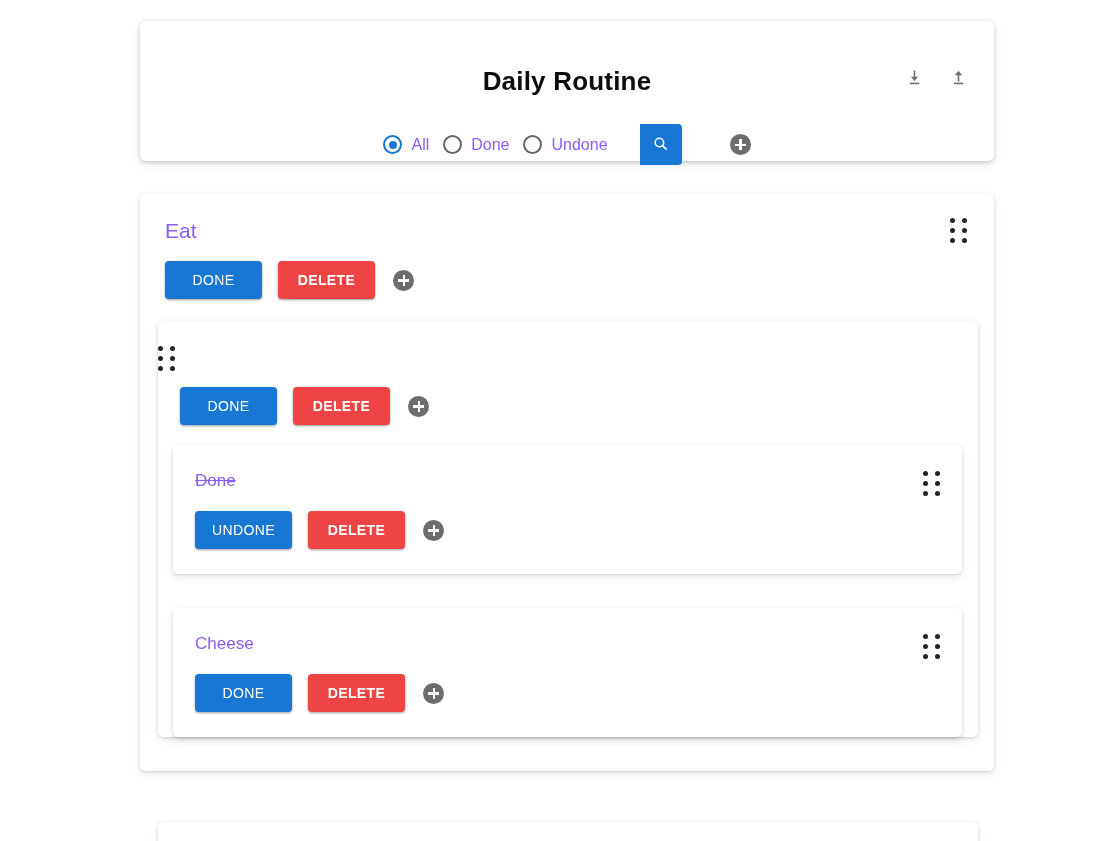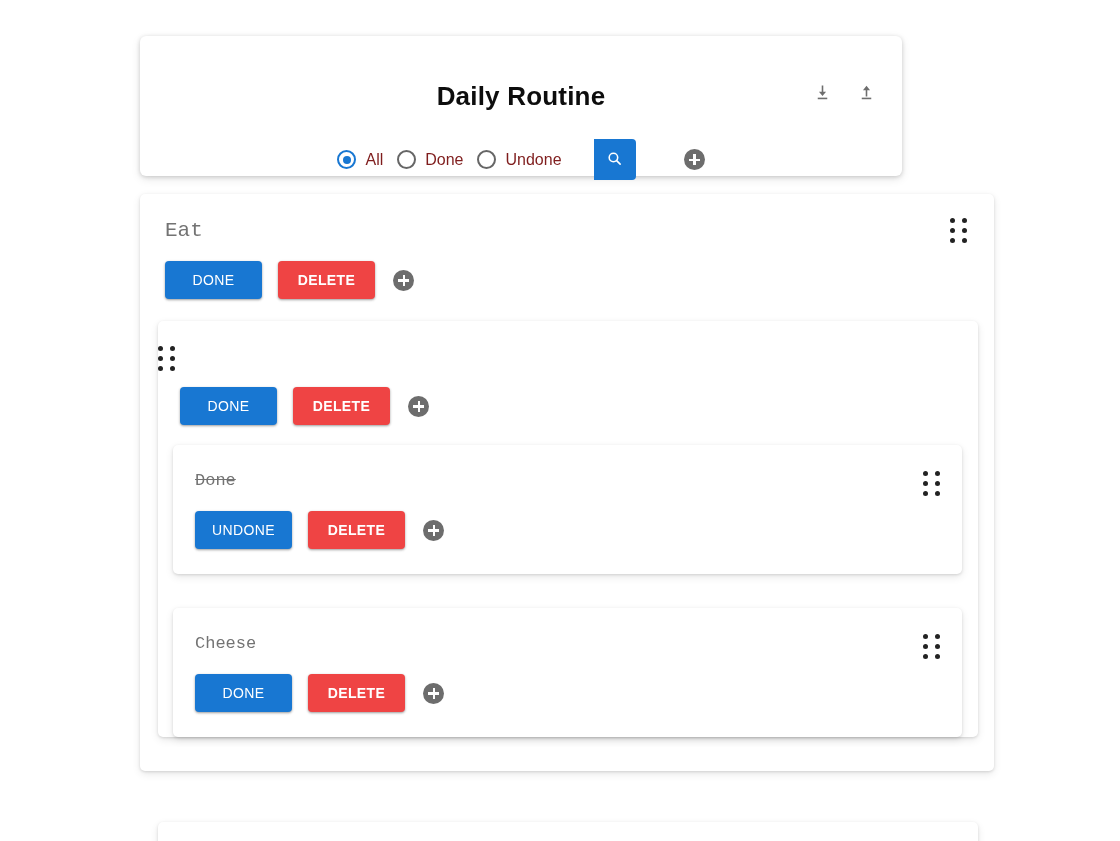--- a/index.html
+++ b/index.html
@@ -8,22 +8,22 @@
     width: 1120px; height: 841px;
     background: #ffffff;
     font-family: "Liberation Sans", sans-serif;
     overflow: hidden;
   }
   .page { position: relative; width: 1120px; height: 841px; }
 
   
   .header-card {
     position: absolute;
-    left: 140px; top: 36px;
-    width: 762px; height: 140px;
+    left: 140px; top: 21px;
+    width: 854px; height: 140px;
     background: #fff;
     border-radius: 6px;
     box-shadow: 0 1px 4px rgba(0,0,0,.16), 0 3px 10px rgba(0,0,0,.10);
     text-decoration: underline;
   }
   .app-title {
     position: absolute;
     left: 0; right: 0; top: 45px;
     text-align: center;
     font-size: 26px;
@@ -69,21 +69,21 @@
     content: "";
     position: absolute;
     left: 3.5px; top: 3.5px;
     width: 8px; height: 8px;
     border-radius: 50%;
     background: #1877d2;
   }
   .radio-label {
     margin-left: 9px;
     font-size: 16px;
-    color: #7f1d1d;
+    color: #8b5cf6;
   }
 
   .search-wrap {
     display: flex; align-items: stretch;
     margin-left: 32px;
   }
   .search-input {
     width: 220px; height: 41px;
     border: 1px solid #d8d8d8;
     border-right: none;
@@ -139,23 +139,22 @@
     left: 140px; top: 194px;
     width: 854px;
   }
   .card-l1 { margin: 0 16px 20px 18px; }
   .card-l2 { margin: 0 16px 34px 15px; }
 
   .card-head {
     display: flex; align-items: flex-start; justify-content: space-between;
   }
   .task-title {
-    color: #737373;
+    color: #8b5cf6;
     line-height: 1;
-    font-family: Liberation Mono, monospace;
   }
   .lvl0 .task-title { font-size: 21px; padding: 26px 0 0 25px; }
   .lvl1 .task-title { font-size: 19px; padding: 25px 0 0 22px; }
   .lvl2 .task-title { font-size: 17px; padding: 27px 0 0 22px; }
   .task-title.done { text-decoration: line-through; }
 
   .drag-handle {
     display: grid;
     grid-template-columns: repeat(2, 5px);
     grid-template-rows: repeat(3, 5px);

